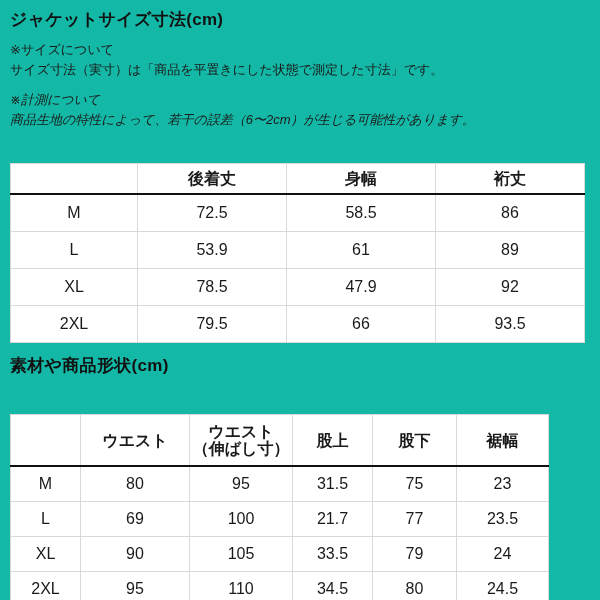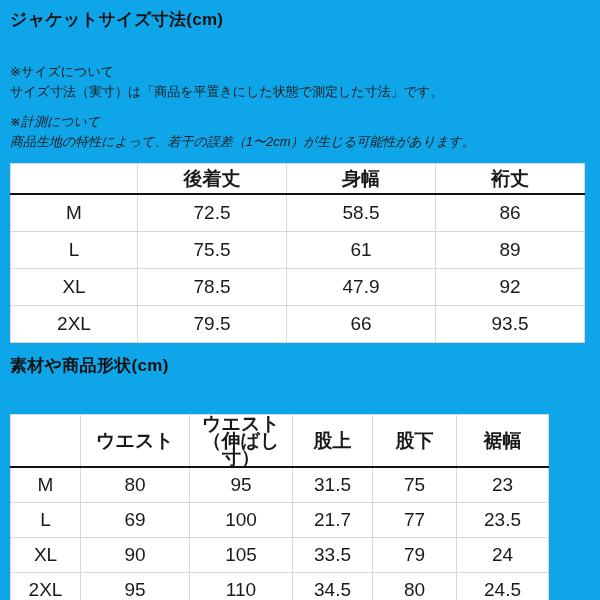--- a/index.html
+++ b/index.html
@@ -5,21 +5,21 @@
   html, body { margin: 0; padding: 0; background: #ffffff; }
   body {
     font-family: "Liberation Sans", "DejaVu Sans", sans-serif;
     color: #1a1a1a;
     -webkit-font-smoothing: antialiased;
   }
   .page {
     position: relative;
     width: 600px;
     height: 600px;
-    background: #0ea5e9;
+    background: #14b8a6;
     overflow: hidden;
   }
   .section-title {
     position: absolute;
     left: 10px;
     margin: 0;
     font-size: 17px;
     font-weight: 700;
     color: #111111;
     letter-spacing: 0.3px;
@@ -28,31 +28,30 @@
   .title-jacket { top: 8px; }
   .title-pants  { top: 354px; }
 
   .note-block {
     position: absolute;
     left: 10px;
     font-size: 13px;
     line-height: 20px;
     color: #1a1a1a;
     white-space: nowrap;
-    margin-top: 22px;
   }
   .note-block-1 { top: 40px; }
   .note-block-2 { top: 90px; font-style: italic; }
 
   table.size-table {
     position: absolute;
     left: 10px;
     border-collapse: collapse;
     table-layout: fixed;
-    font-size: 19px;
+    font-size: 16px;
     color: #1a1a1a;
     background: #ffffff;
   }
   .jacket-table { top: 163px; width: 574px; }
   .pants-table  { top: 386px; width: 538px; margin-top: 28px; }
 
   table.size-table th,
   table.size-table td {
     border: 1px solid #d9d9d9;
     text-align: center;
@@ -91,21 +90,21 @@
 
   <h1 class="section-title title-jacket">ジャケットサイズ寸法(cm)</h1>
 
   <div class="note-block note-block-1">
     <div>※サイズについて</div>
     <div>サイズ寸法（実寸）は「商品を平置きにした状態で測定した寸法」です。</div>
   </div>
 
   <div class="note-block note-block-2">
     <div>※計測について</div>
-    <div>商品生地の特性によって、若干の誤差（1〜2cm）が生じる可能性があります。</div>
+    <div>商品生地の特性によって、若干の誤差（6〜2cm）が生じる可能性があります。</div>
   </div>
 
   <table class="size-table jacket-table">
     <colgroup>
       <col class="jc0">
         <col class="jc1">
         <col class="jc2">
         <col class="jc3">
     </colgroup>
     <thead>
@@ -118,21 +117,21 @@
     </thead>
     <tbody>
       <tr>
         <td>M</td>
         <td>72.5</td>
         <td>58.5</td>
         <td>86</td>
       </tr>
       <tr>
         <td>L</td>
-        <td>75.5</td>
+        <td>53.9</td>
         <td>61</td>
         <td>89</td>
       </tr>
       <tr>
         <td>XL</td>
         <td>78.5</td>
         <td>47.9</td>
         <td>92</td>
       </tr>
       <tr>

